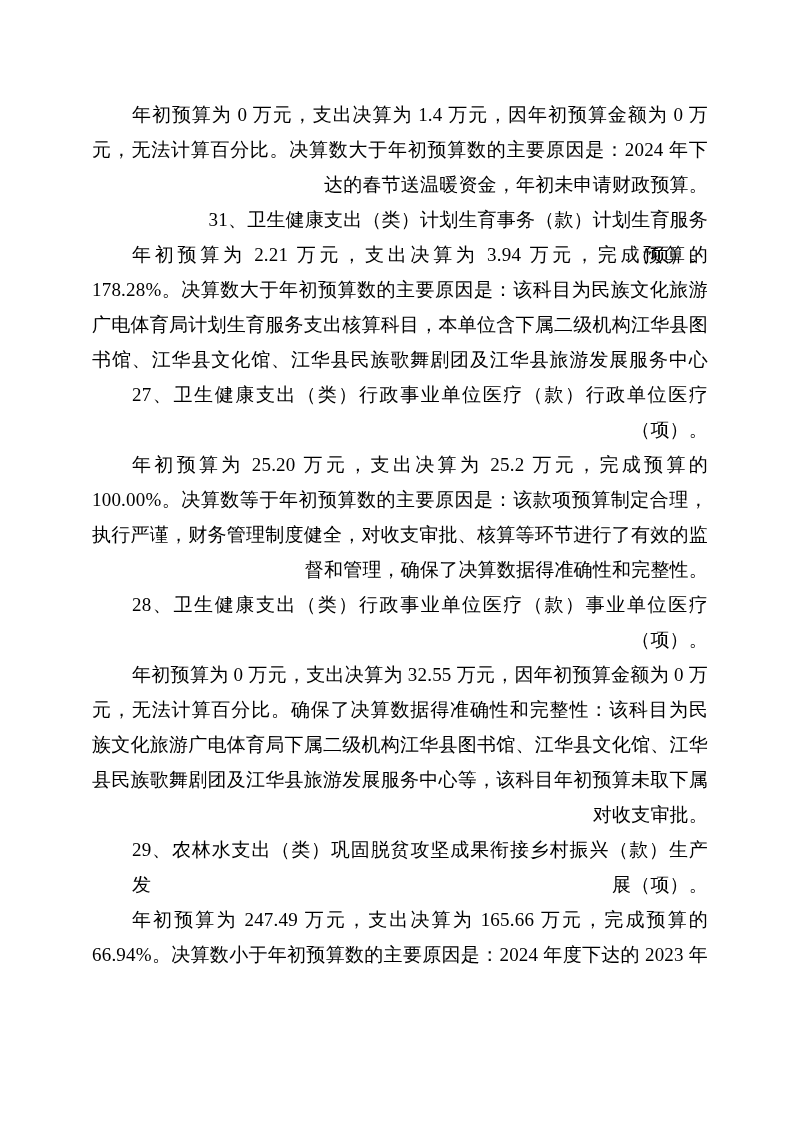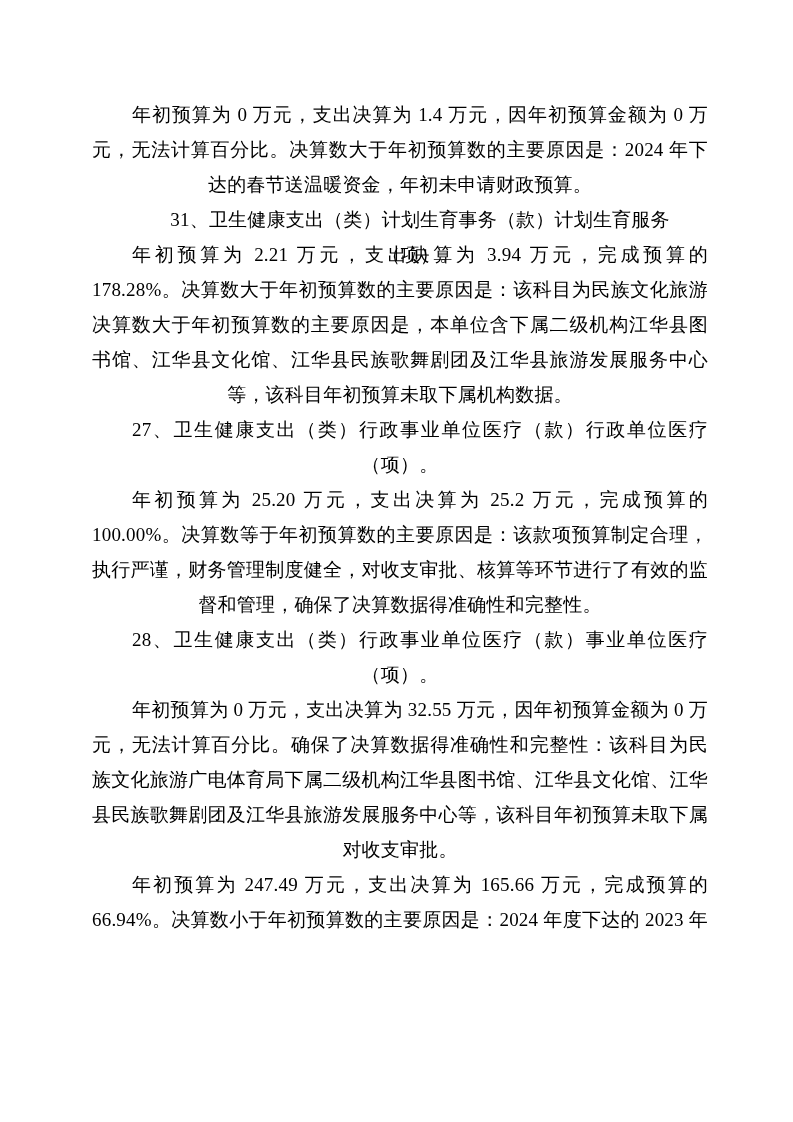--- a/index.html
+++ b/index.html
@@ -24,21 +24,21 @@
   }
   .para {
     margin: 0;
     padding: 0;
   }
   .line {
     height: 35px;
     line-height: 35px;
     white-space: normal;
     overflow: visible;
-    text-align: center;
+    text-align: right;
     letter-spacing: 0.2px;
   }
   
   .jl {
     text-align: justify;
     text-align-last: justify;
     text-justify: inter-character;
   }
   
   .indent {
@@ -56,23 +56,22 @@
     <div class="line">达的春节送温暖资金，年初未申请财政预算。</div>
   </div>
 
   <div class="para">
     <div class="line indent">31、卫生健康支出（类）计划生育事务（款）计划生育服务（项）。</div>
   </div>
 
   <div class="para">
     <div class="line indent jl">年初预算为 2.21 万元，支出决算为 3.94 万元，完成预算的</div>
     <div class="line jl">178.28%。决算数大于年初预算数的主要原因是：该科目为民族文化旅游</div>
-    <div class="line jl">决算数大于年初预算数的主要原因是，本单位含下属二级机构江华县图</div>
+    <div class="line jl">广电体育局计划生育服务支出核算科目，本单位含下属二级机构江华县图</div>
     <div class="line jl">书馆、江华县文化馆、江华县民族歌舞剧团及江华县旅游发展服务中心</div>
-    <div class="line">等，该科目年初预算未取下属机构数据。</div>
   </div>
 
   <div class="para">
     <div class="line indent jl">27、卫生健康支出（类）行政事业单位医疗（款）行政单位医疗</div>
     <div class="line">（项）。</div>
   </div>
 
   <div class="para">
     <div class="line indent jl">年初预算为 25.20 万元，支出决算为 25.2 万元，完成预算的</div>
     <div class="line jl">100.00%。决算数等于年初预算数的主要原因是：该款项预算制定合理，</div>
@@ -86,19 +85,23 @@
   </div>
 
   <div class="para">
     <div class="line indent jl">年初预算为 0 万元，支出决算为 32.55 万元，因年初预算金额为 0 万</div>
     <div class="line jl">元，无法计算百分比。确保了决算数据得准确性和完整性：该科目为民</div>
     <div class="line jl">族文化旅游广电体育局下属二级机构江华县图书馆、江华县文化馆、江华</div>
     <div class="line jl">县民族歌舞剧团及江华县旅游发展服务中心等，该科目年初预算未取下属</div>
     <div class="line">对收支审批。</div>
   </div>
 
+  <div class="para">
+    <div class="line indent jl">29、农林水支出（类）巩固脱贫攻坚成果衔接乡村振兴（款）生产发</div>
+    <div class="line">展（项）。</div>
+  </div>
 
   <div class="para">
     <div class="line indent jl">年初预算为 247.49 万元，支出决算为 165.66 万元，完成预算的</div>
     <div class="line jl">66.94%。决算数小于年初预算数的主要原因是：2024 年度下达的 2023 年</div>
   </div>
 
 </div>
 
 </body></html>

